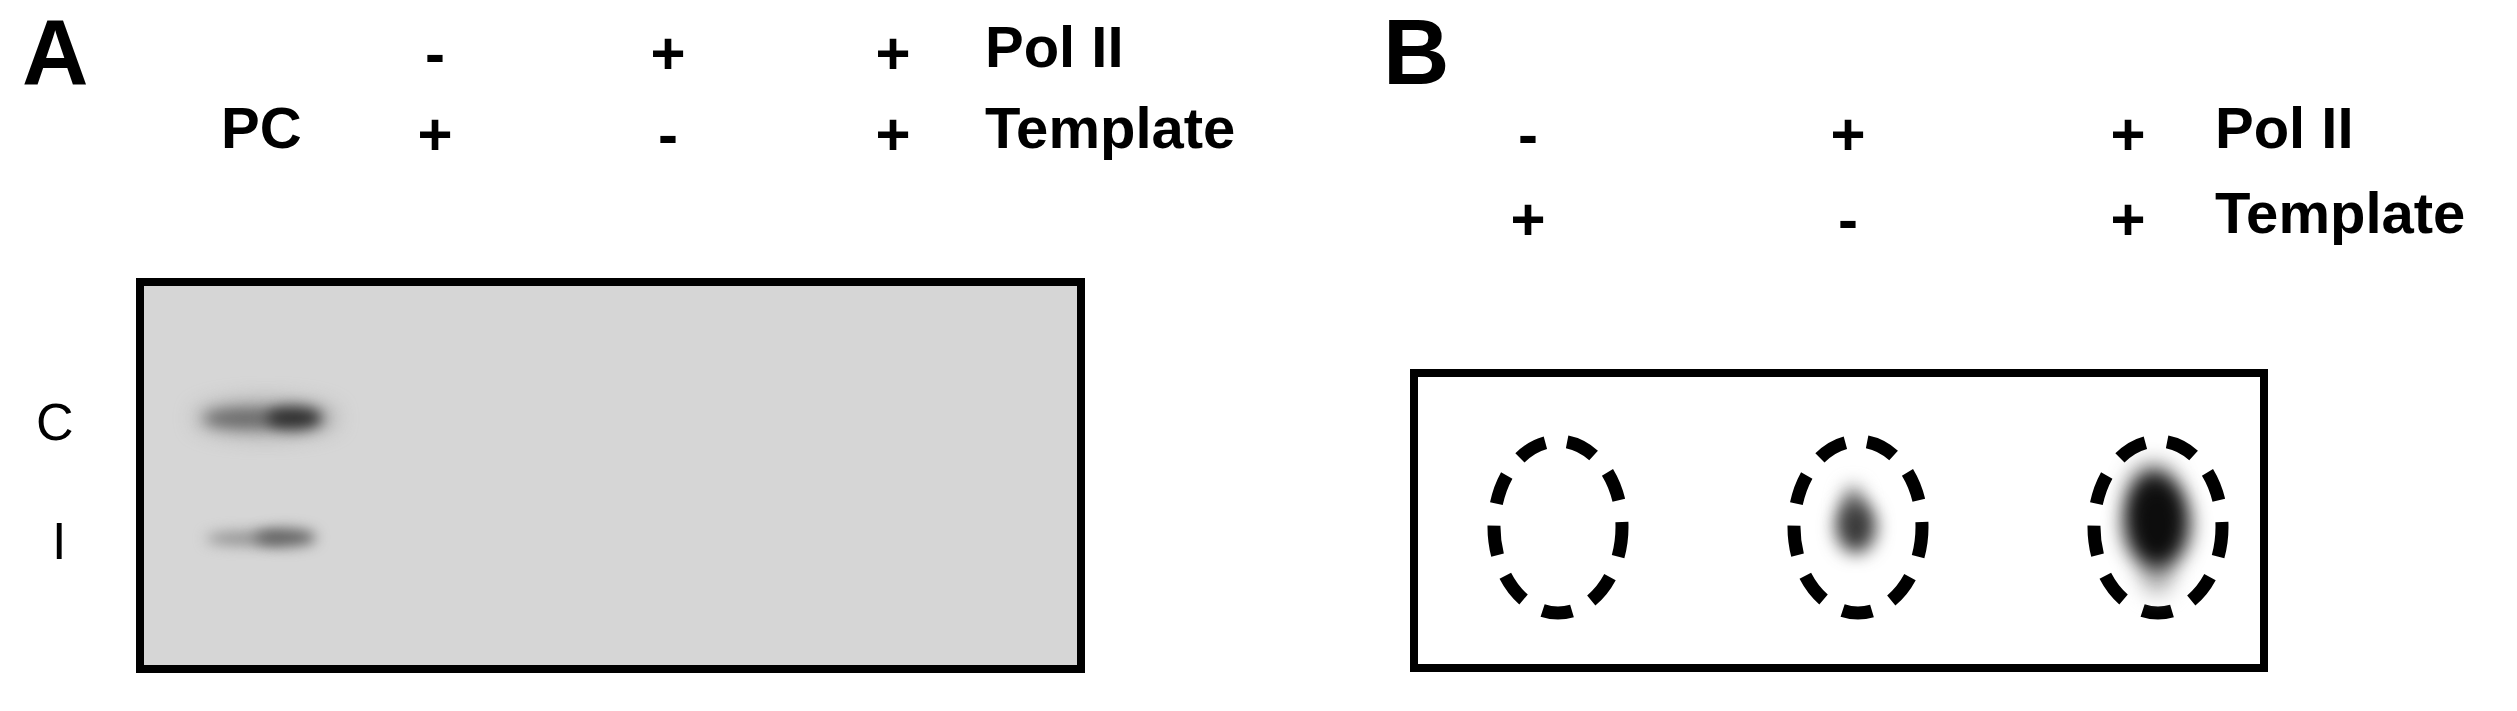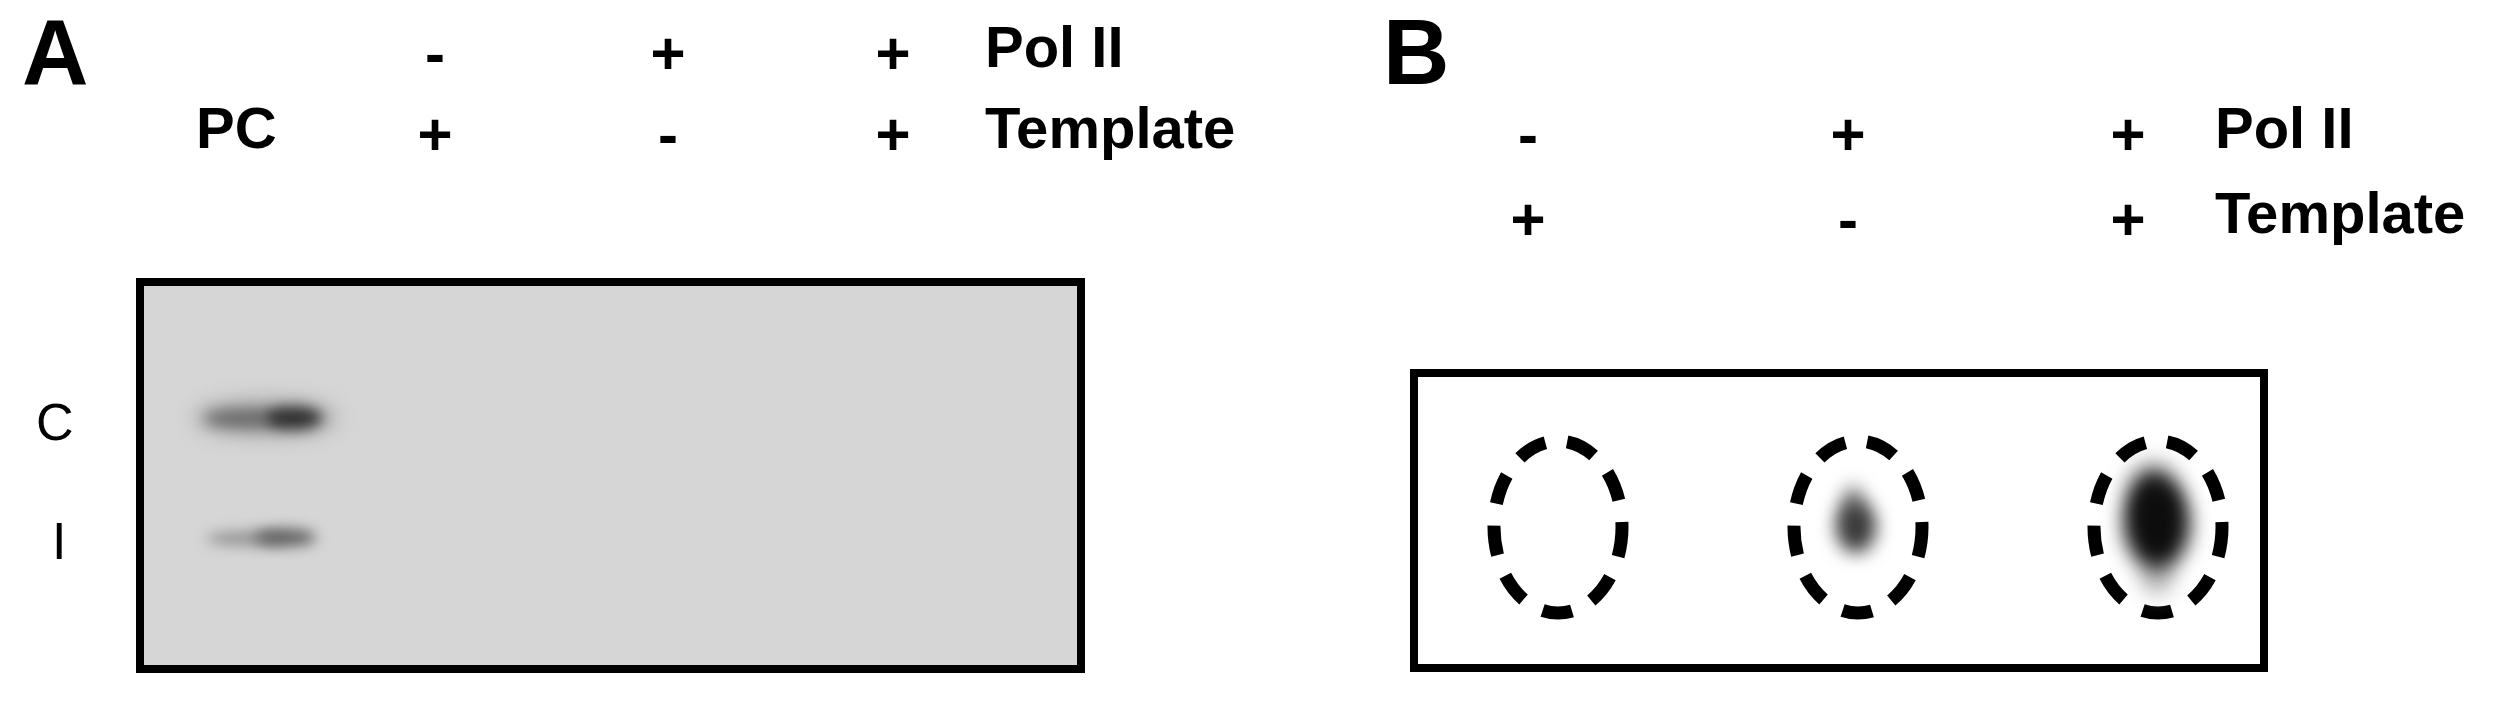--- a/index.html
+++ b/index.html
@@ -40,20 +40,21 @@
     width: 70px;
     margin-left: -35px;
   }
   .colhdr {
     font-size: 58px;
     font-weight: bold;
   }
   .rowlabel {
     font-size: 58px;
     font-weight: bold;
+    margin-left: 25px;
   }
   .sidelabel {
     font-size: 52px;
     font-weight: normal;
   }
 
   
   #gel-a {
     position: absolute;
     left: 136px;

